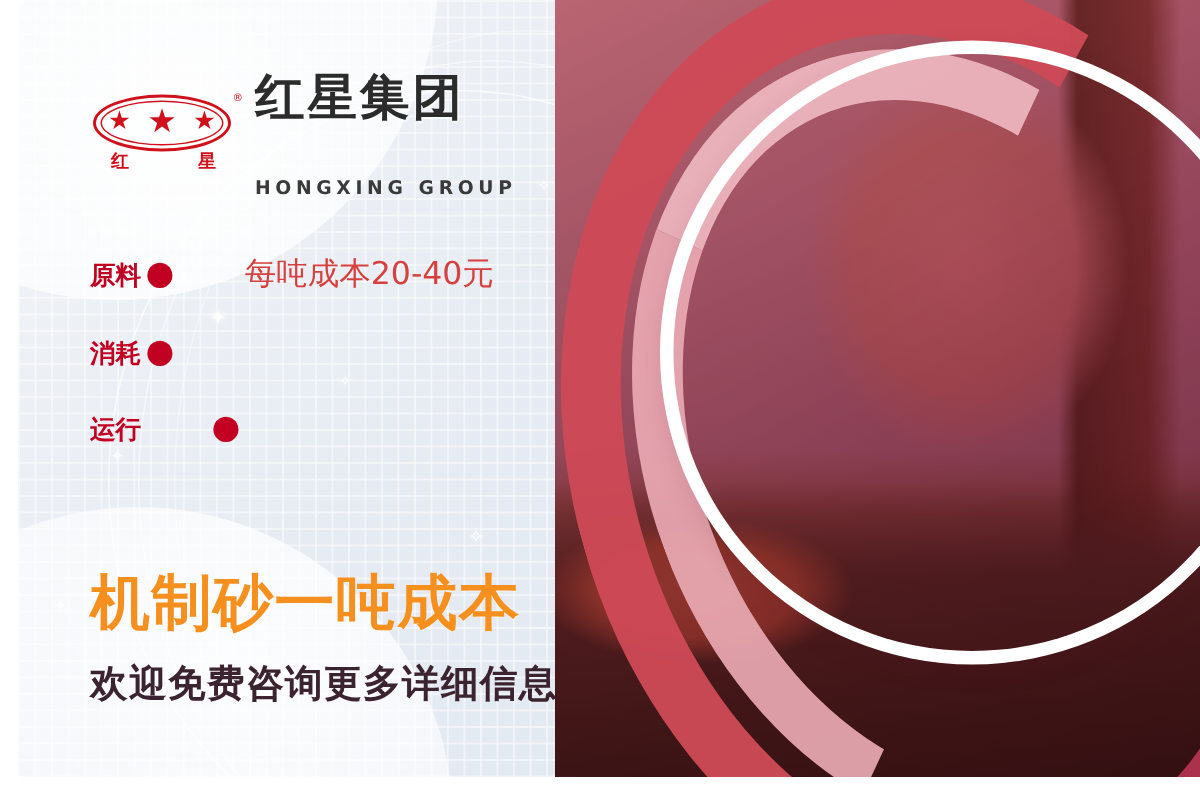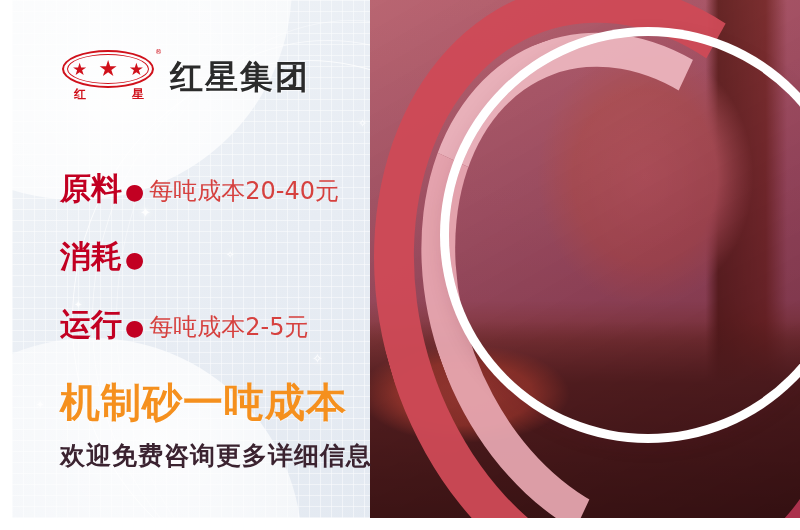--- a/index.html
+++ b/index.html
@@ -244,36 +244,37 @@
     left: 48px;
     top: 168px;
     width: 330px;
   }
   .cost-row {
     display: flex;
     align-items: baseline;
     margin-bottom: 26px;
     white-space: nowrap;
   }
-  .cost-row:last-child { margin-bottom: 0; }
+  .cost-row:last-child { margin-bottom: 0; gap: 44px; }
   .cost-label {
-    font-size: 31px;
+    font-size: 17px;
     font-weight: bold;
     color: #c20022;
     letter-spacing: 0px;
   }
   .cost-dot {
     color: #c20022;
     font-size: 22px;
     margin: 0 5px 0 3px;
   }
   .cost-value {
-    font-size: 24px;
+    font-size: 21px;
     color: #d6413f;
     letter-spacing: 0px;
+    margin-left: 42px;
   }
 
   
   .headline {
     position: absolute;
     left: 48px;
     top: 380px;
     font-size: 40px;
     font-weight: bold;
     color: #f5901e;
@@ -334,37 +335,37 @@
           <span>★</span>
         </div>
         <div class="reg">®</div>
         <div class="cn-under">
           <span>红</span>
           <span>星</span>
         </div>
       </div>
       <div class="logo-words">
         <div class="logo-cn">红星集团</div>
+        <div class="logo-en">HONGXING GROUP</div>
       </div>
     </div>
 
     <div class="cost-list">
       <div class="cost-row">
         <span class="cost-label">原料</span>
         <span class="cost-dot">●</span>
         <span class="cost-value">每吨成本20-40元</span>
       </div>
       <div class="cost-row">
         <span class="cost-label">消耗</span>
         <span class="cost-dot">●</span>
       </div>
       <div class="cost-row">
         <span class="cost-label">运行</span>
         <span class="cost-dot">●</span>
-        <span class="cost-value">每吨成本2-5元</span>
       </div>
     </div>
 
     <div class="headline">机制砂一吨成本</div>
     <div class="subline">欢迎免费咨询更多详细信息</div>
 
   </div>
 </div>
 
 </body></html>

